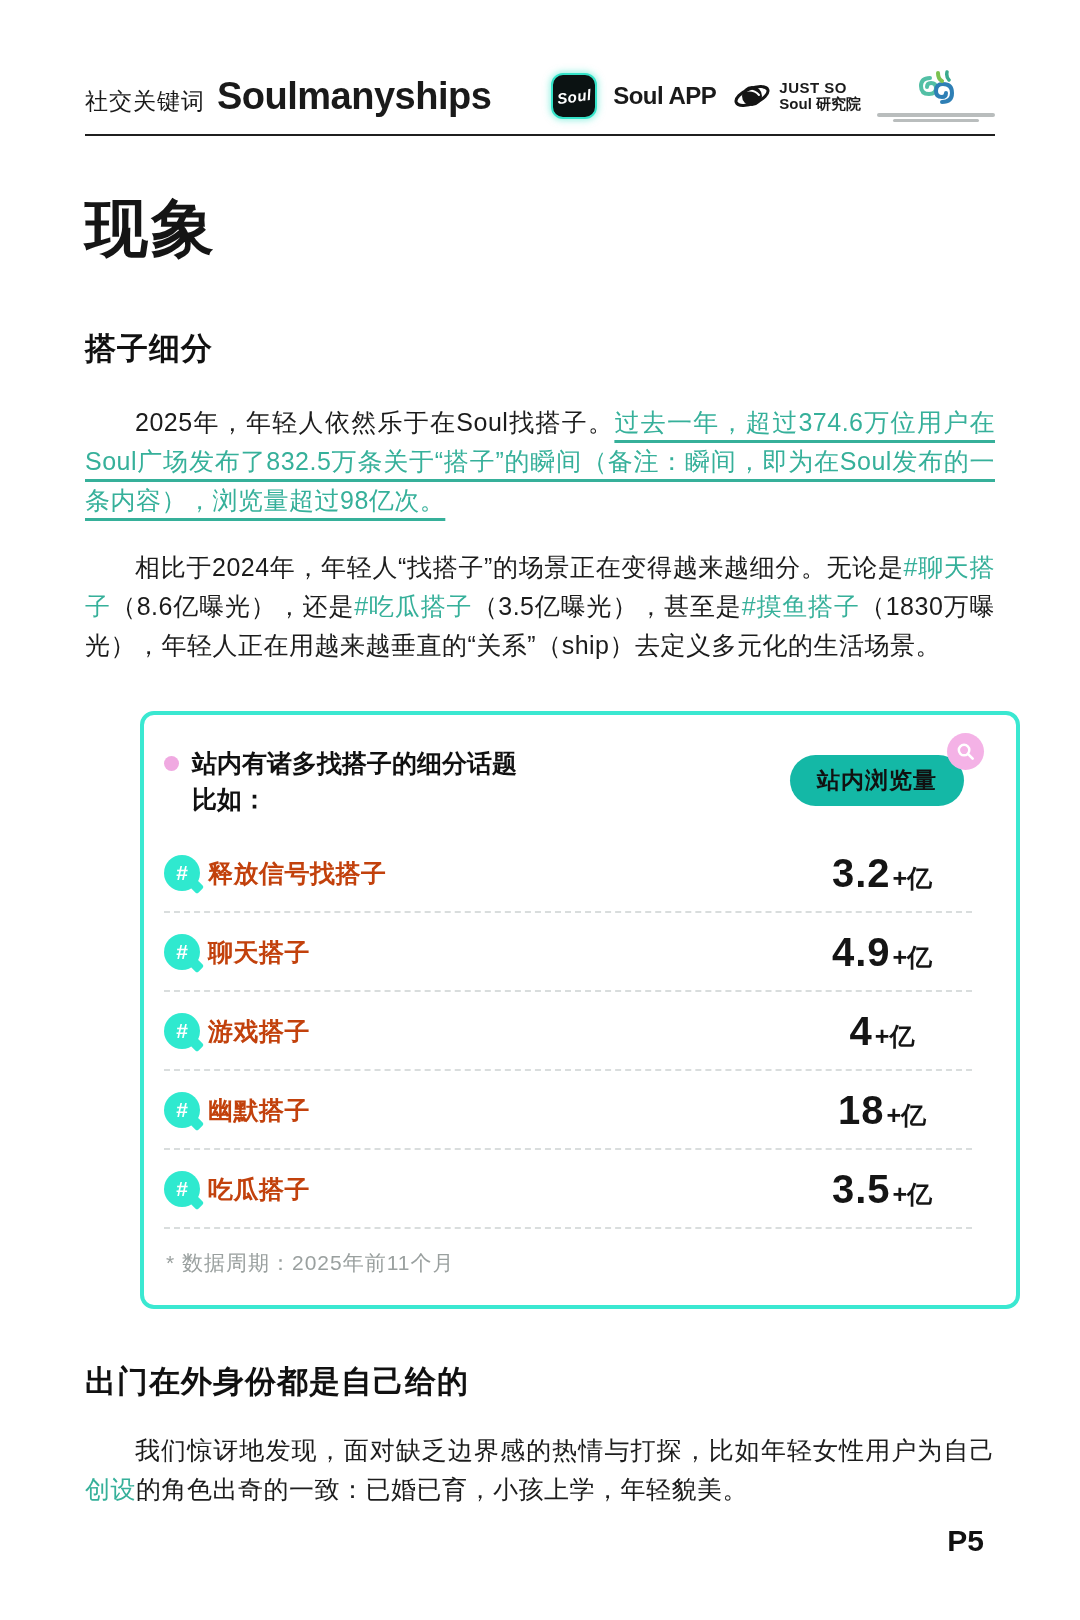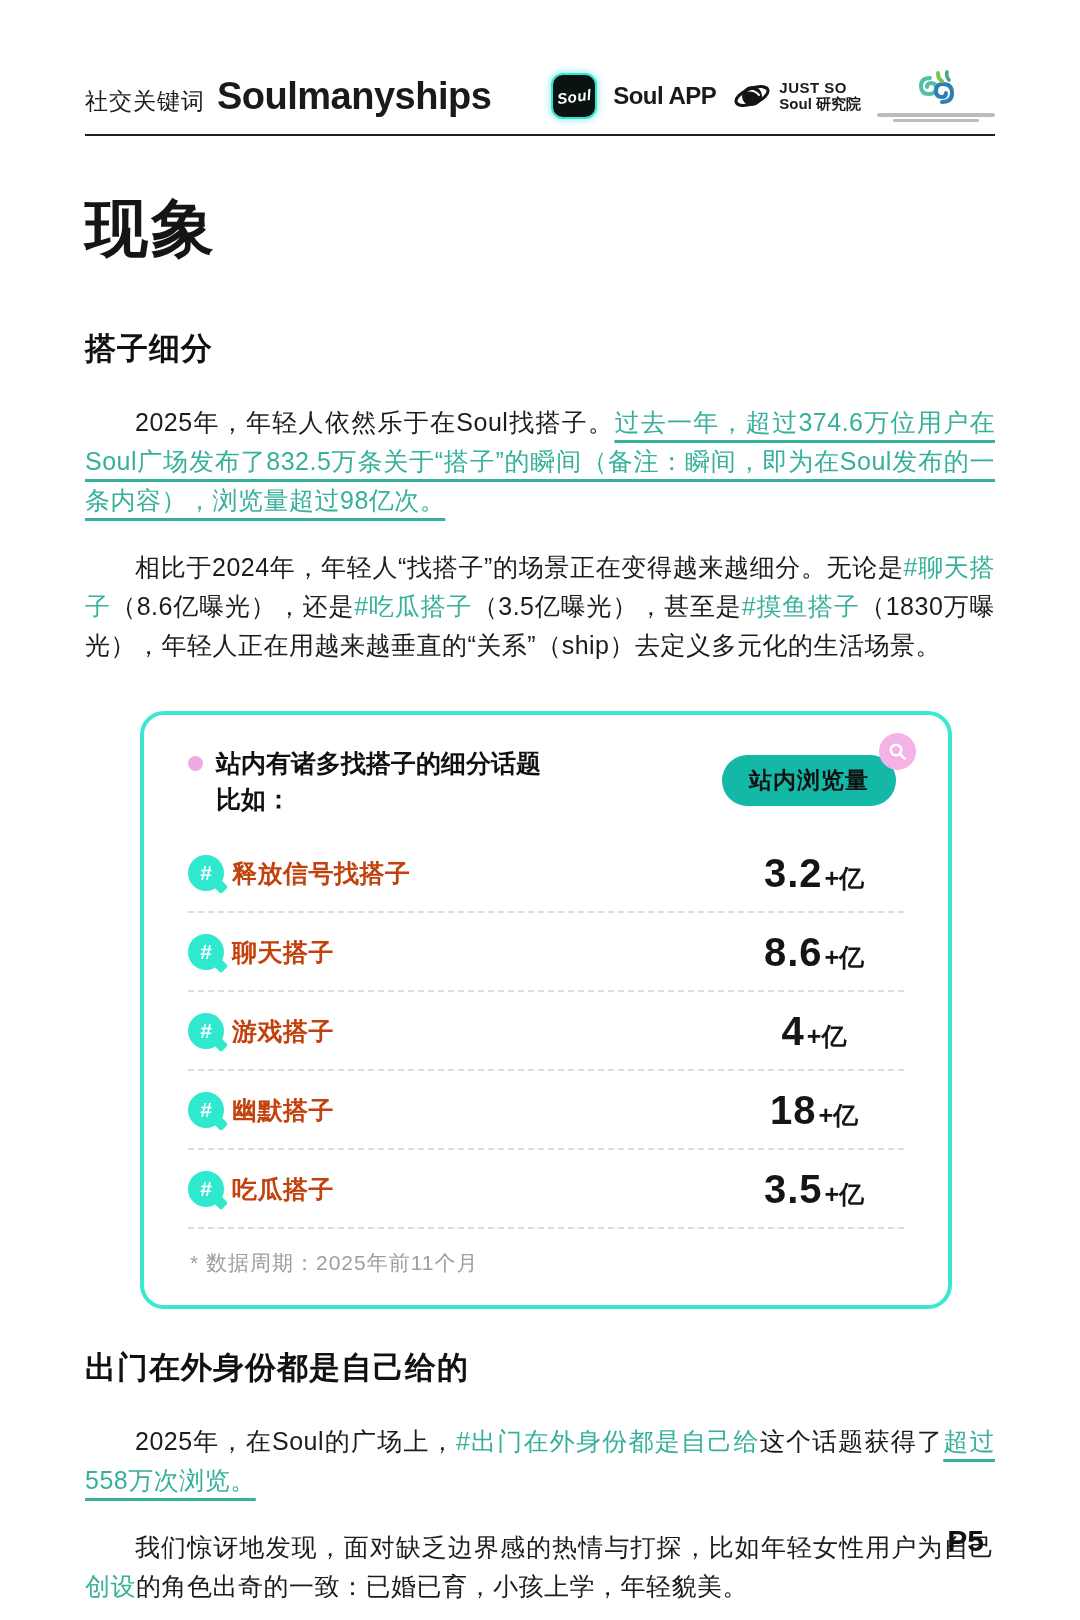--- a/index.html
+++ b/index.html
@@ -48,46 +48,46 @@
   .org-tiny { width:118px; display:flex; flex-direction:column; gap:2px; align-items:center; }
   .org-tiny i { display:block; height:4px; background:#b9bdbd; border-radius:2px; }
   .org-tiny .t1 { width:118px; }
   .org-tiny .t2 { width:86px; height:3px; }
 
   
   .big-title { margin-top:50px; font-size:63px; font-weight:600; letter-spacing:3px; color:#151515; }
   .section-h {
     margin-top:56px; font-size:31px; font-weight:700; letter-spacing:1px; color:#111;
   }
-  .section-h.second { margin-top:38px; }
+  .section-h.second { margin-top:52px; }
 
   
   p.body-p {
     margin-top:33px; font-size:25px; line-height:39px;
     text-align:justify; text-indent:2em; color:#1c1c1c; font-weight:500;
     letter-spacing:.5px;
   }
   p.body-p.tight { margin-top:28px; }
   .teal { color:#36b09a; }
   .teal-u {
     color:#36b09a;
     text-decoration:underline;
     text-decoration-thickness:2.5px;
     text-underline-offset:9px;
     text-decoration-color:#36b09a;
   }
 
   
   .card {
     margin:46px 0 0 55px;
-    width:812px;
+    width:880px;
     border:4px solid #3ae8d1;
-    border-radius:24px;
+    border-radius:14px;
     background:#fff;
-    padding:30px 44px 14px 44px;
+    padding:30px 44px 14px 20px;
   }
   .card-head { display:flex; justify-content:space-between; align-items:flex-start; }
   .card-title { position:relative; font-size:25px; font-weight:700; line-height:1.45; color:#111; margin-left:28px; }
   .card-title::before {
     content:""; position:absolute; left:-28px; top:11px;
     width:15px; height:15px; border-radius:50%;
     background:#f0a9e1;
   }
   .badge-wrap { position:relative; margin-top:10px; margin-right:8px; }
   .views-badge {
@@ -207,21 +207,21 @@
           <span class="hash-bubble">#</span>
           <span class="topic">释放信号找搭子</span>
         </div>
         <div class="val-box"><span class="val">3.2</span><span class="unit">+亿</span></div>
       </div>
       <div class="row">
         <div class="row-left">
           <span class="hash-bubble">#</span>
           <span class="topic">聊天搭子</span>
         </div>
-        <div class="val-box"><span class="val">8.6</span><span class="unit">+亿</span></div>
+        <div class="val-box"><span class="val">4.9</span><span class="unit">+亿</span></div>
       </div>
       <div class="row">
         <div class="row-left">
           <span class="hash-bubble">#</span>
           <span class="topic">游戏搭子</span>
         </div>
         <div class="val-box"><span class="val">4</span><span class="unit">+亿</span></div>
       </div>
       <div class="row">
         <div class="row-left">
@@ -237,19 +237,18 @@
         </div>
         <div class="val-box"><span class="val">3.5</span><span class="unit">+亿</span></div>
       </div>
     </div>
 
     <div class="footnote">* 数据周期：2025年前11个月</div>
   </div>
 
   <div class="section-h second">出门在外身份都是自己给的</div>
 
-  <p class="body-p"><span>2025年，在Soul的广场上，</span><span class="teal">#出门在外身份都是自己给</span><span>这个话题获得了</span><span class="teal-u">超过558万次浏览。</span></p>
 
   <p class="body-p tight"><span>我们惊讶地发现，面对缺乏边界感的热情与打探，比如年轻女性用户为自己</span><span class="teal">创设</span><span>的角色出奇的一致：已婚已育，小孩上学，年轻貌美。</span></p>
 
   <div class="page-num">P5</div>
 
 </div>
 
 </body></html>

